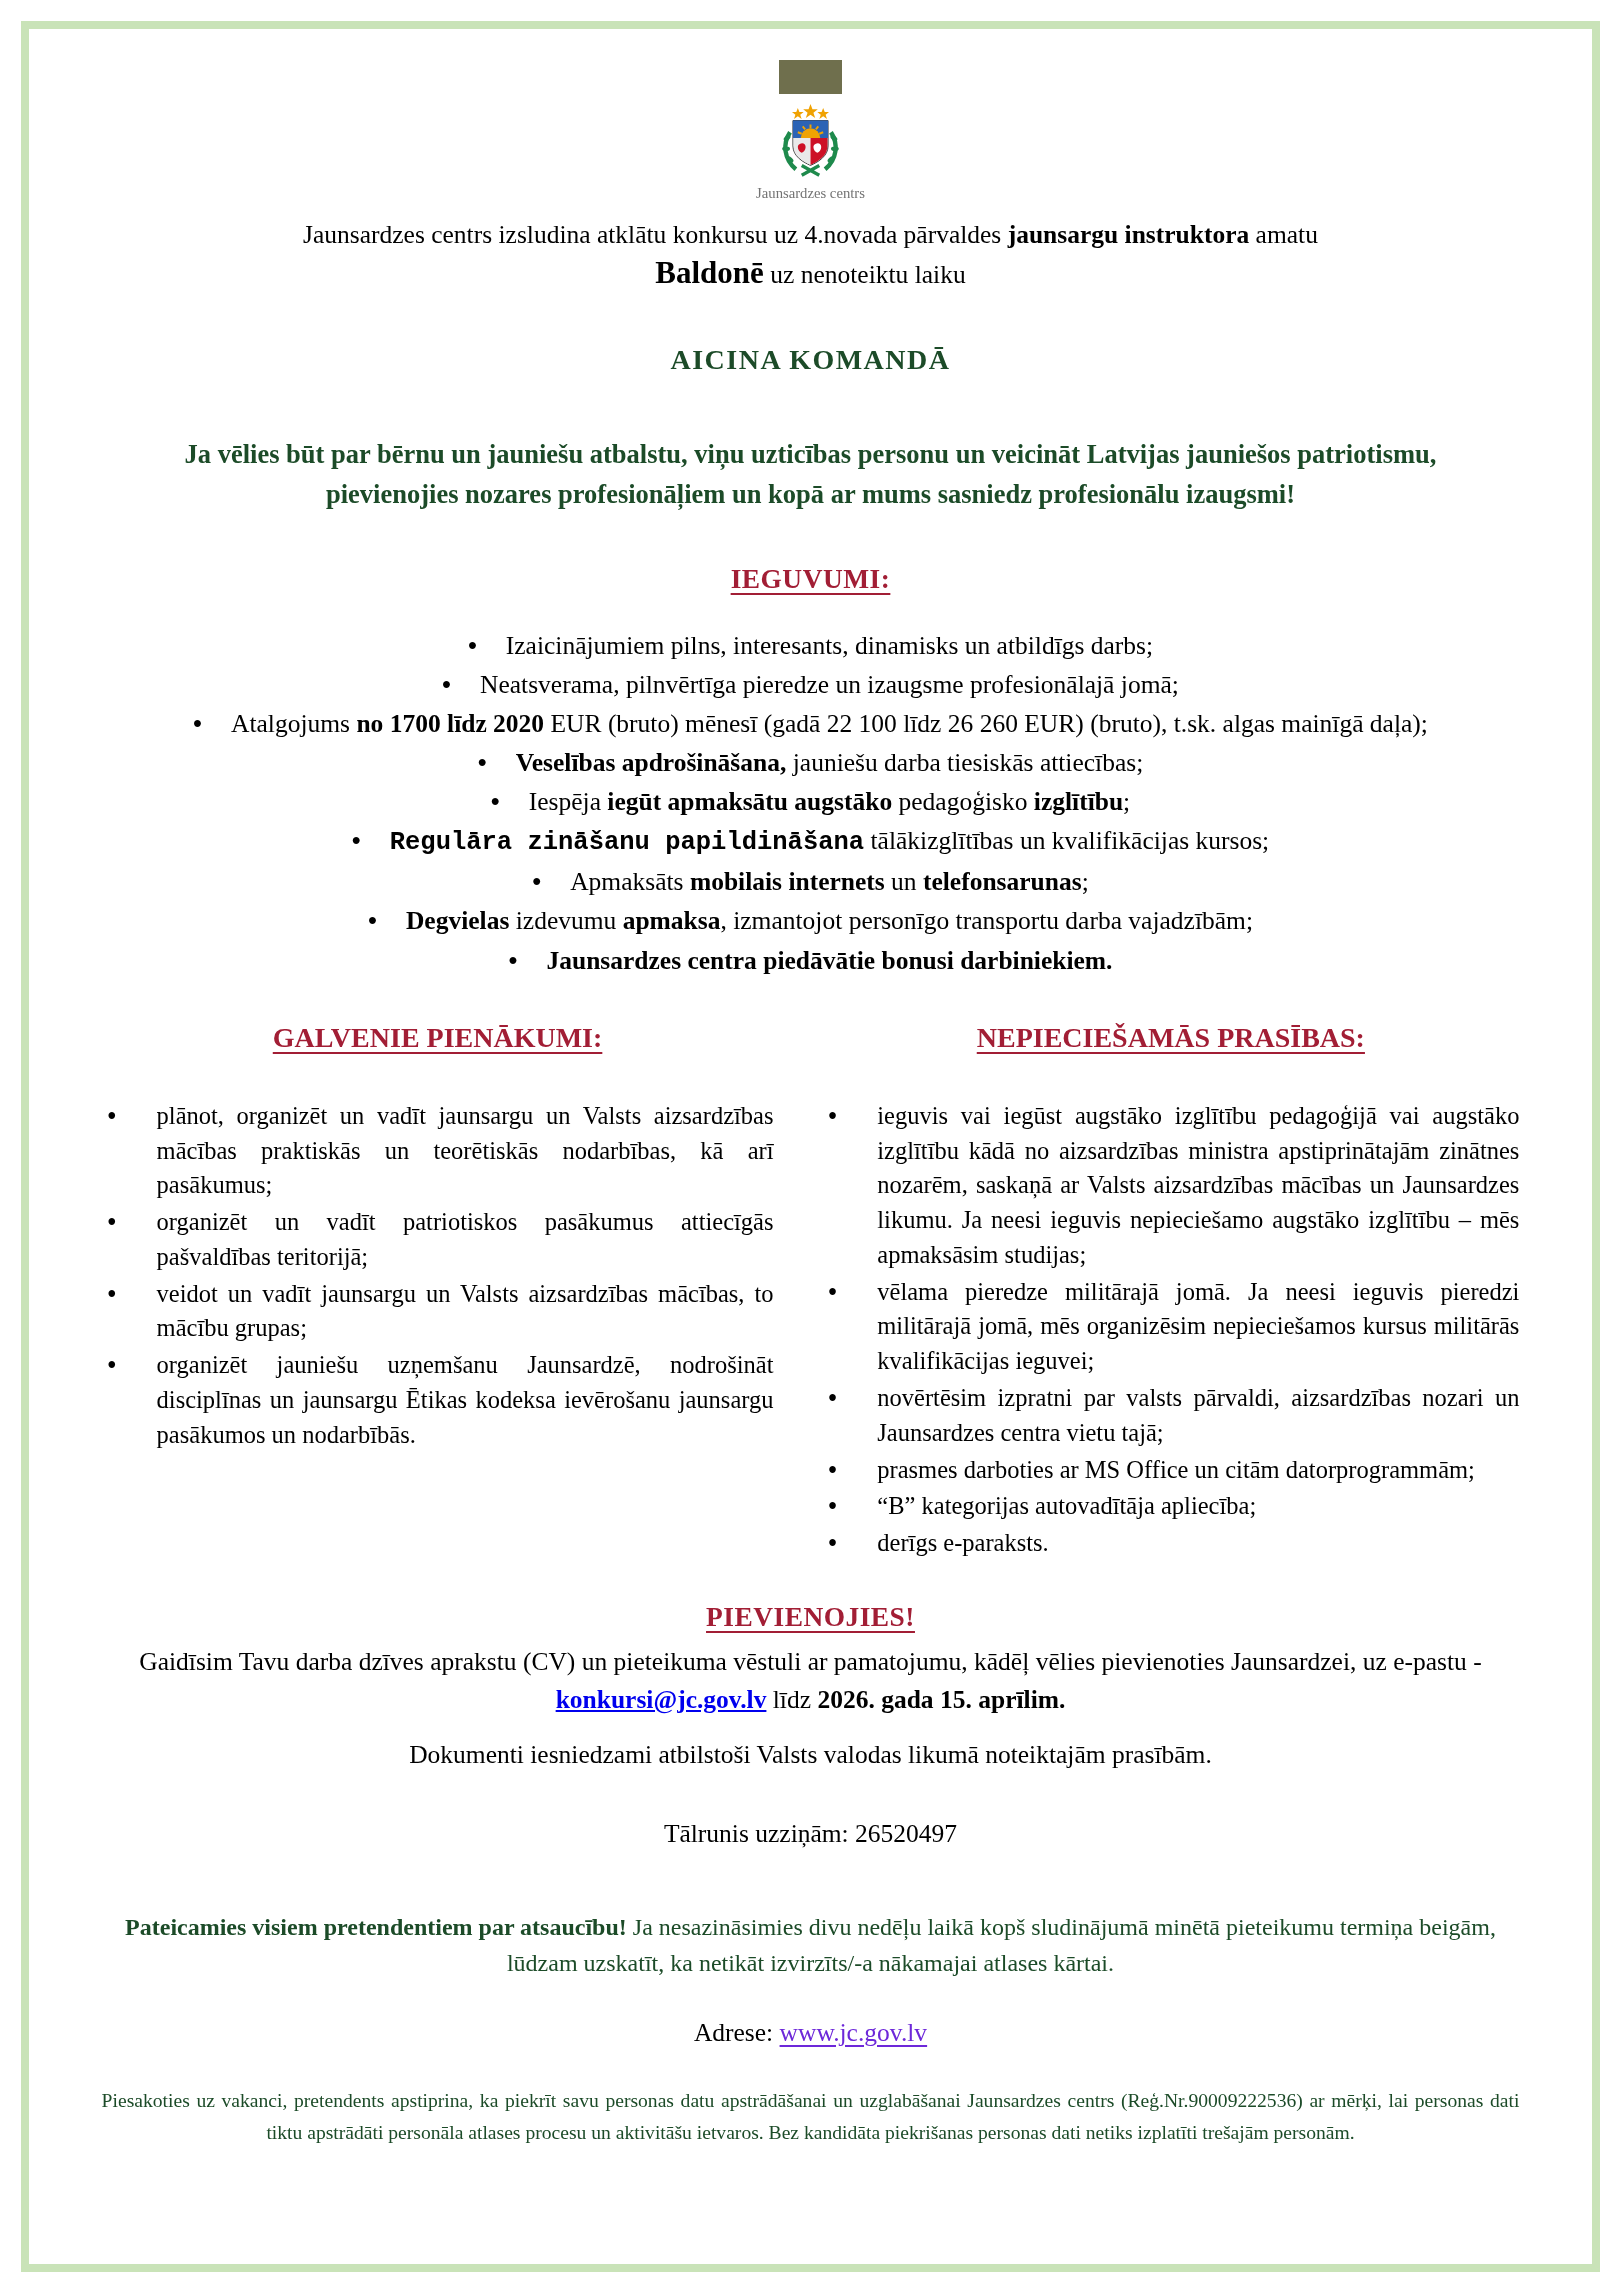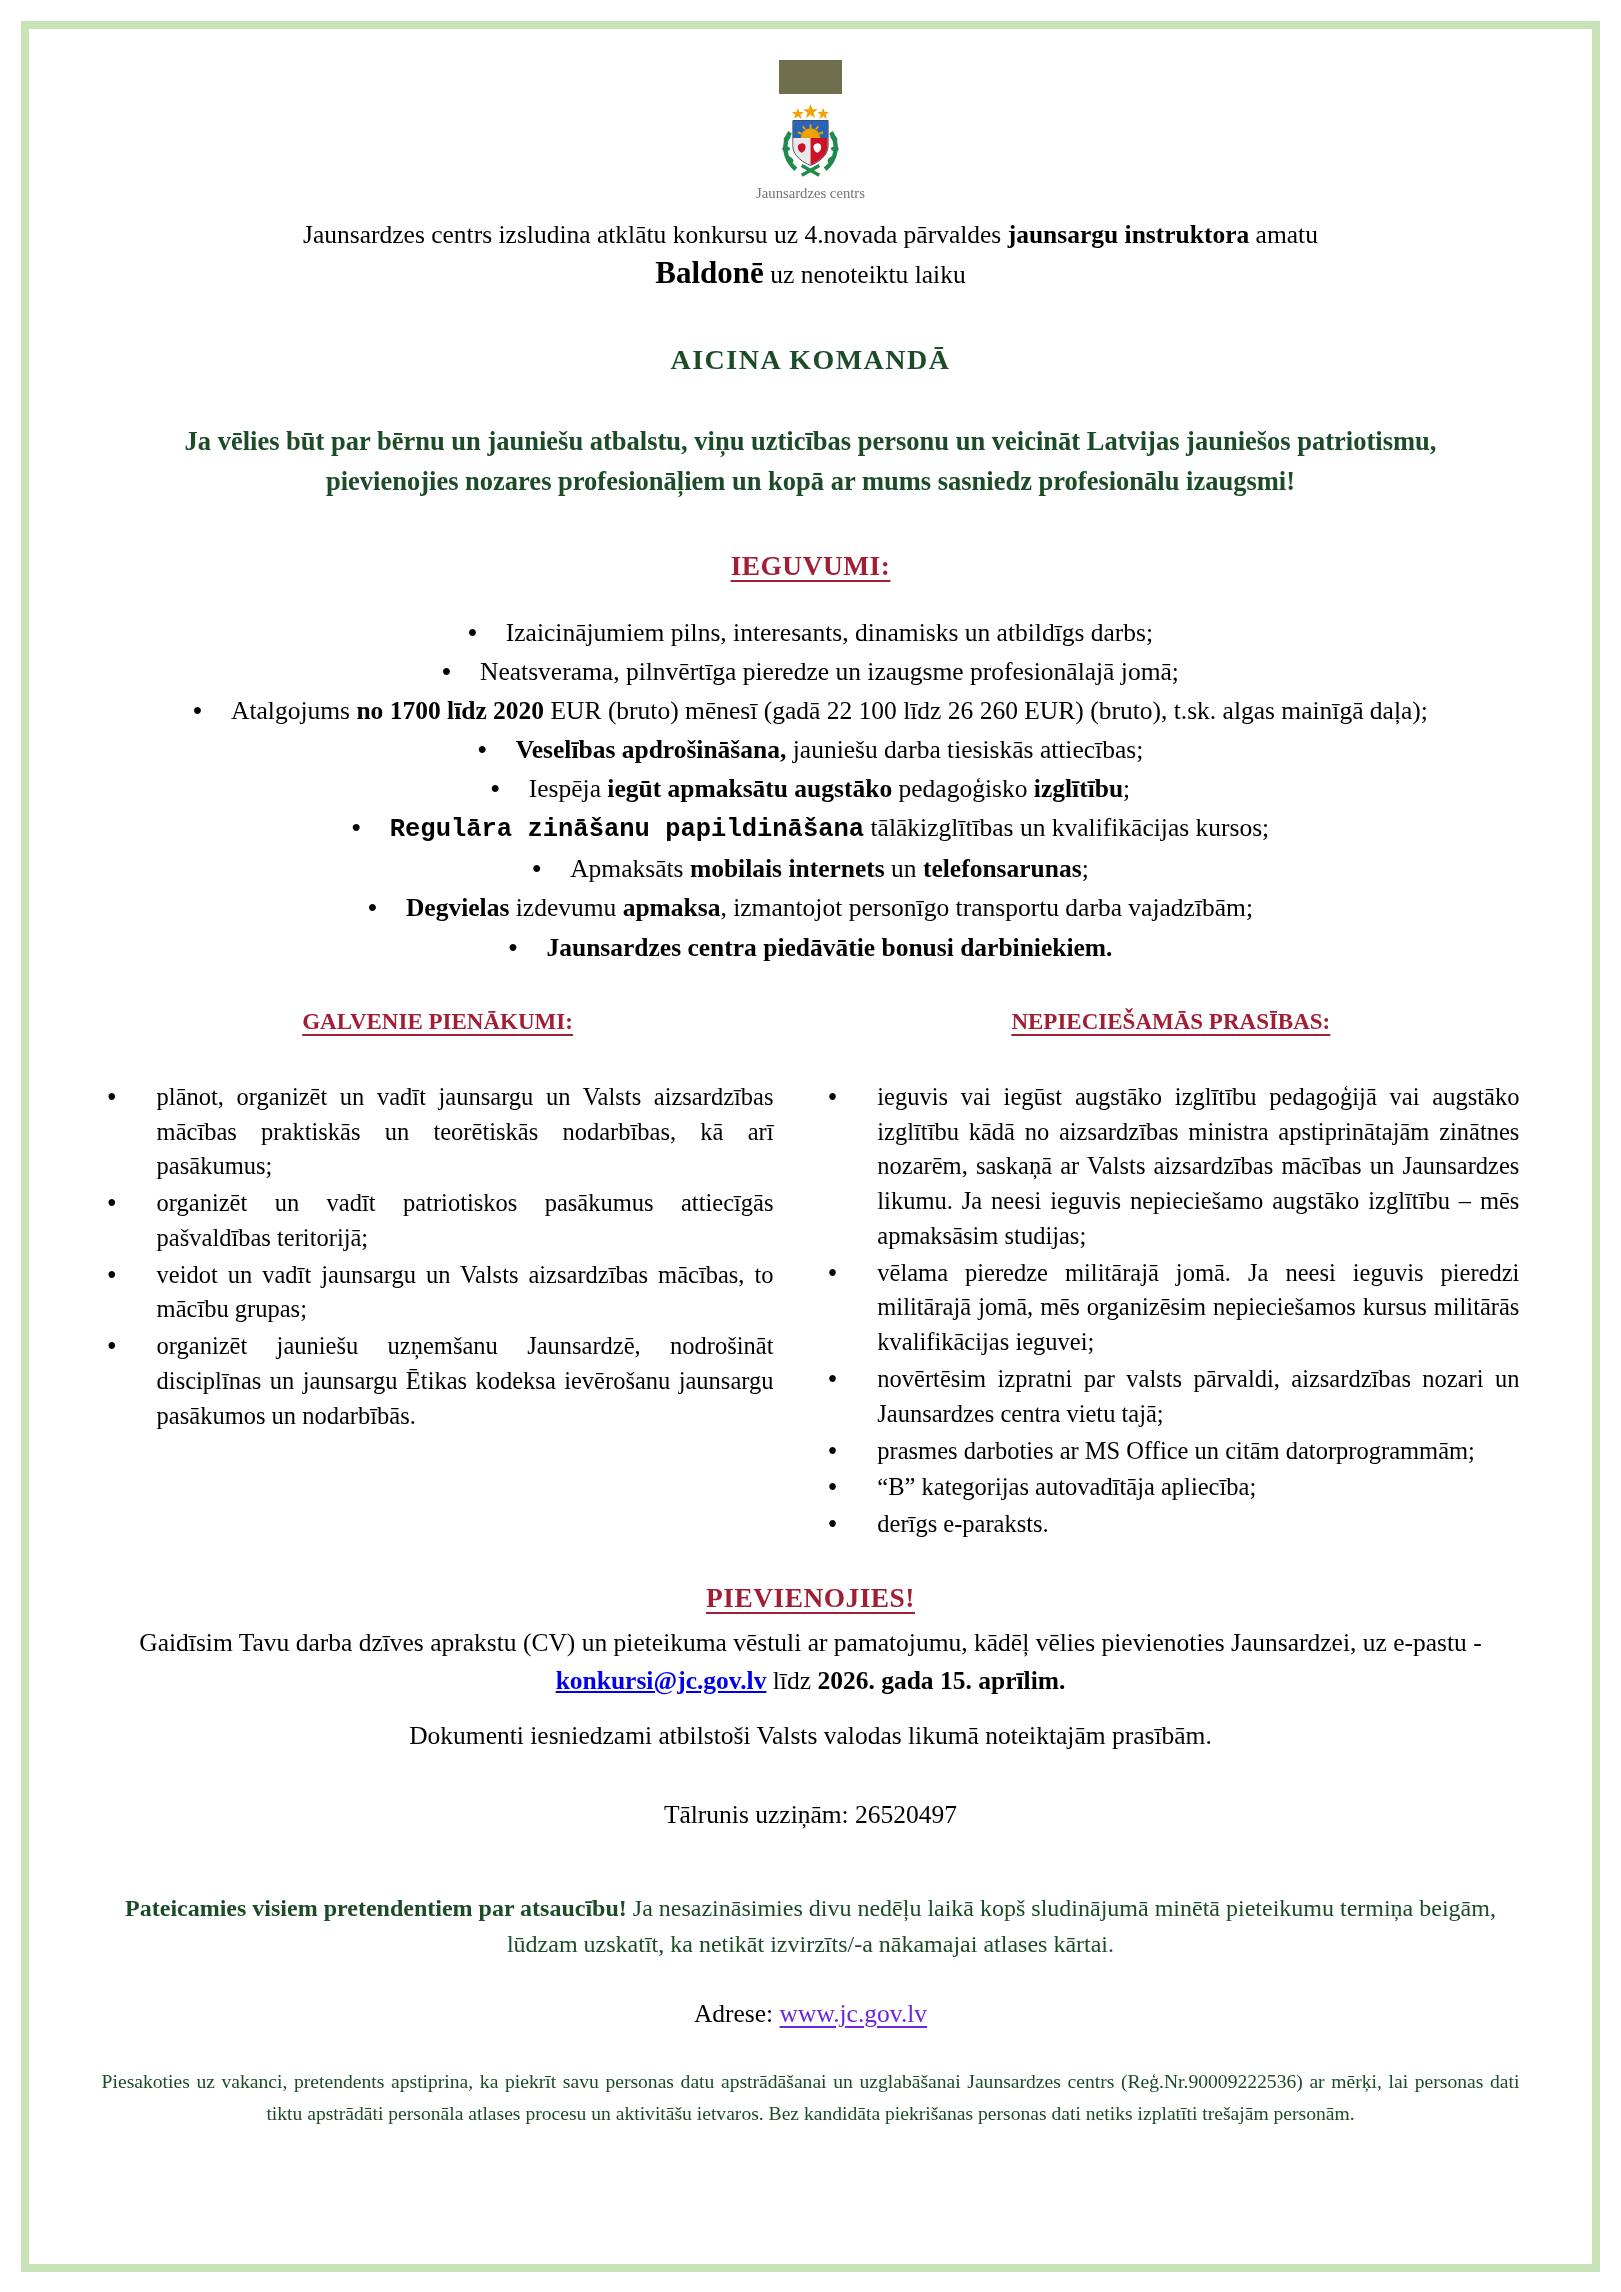--- a/index.html
+++ b/index.html
@@ -42,21 +42,21 @@
 
   .team-heading {
     margin-top: 53px;
     font-size: 28px;
     font-weight: bold;
     letter-spacing: 1.5px;
     color: #1c4b28;
   }
 
   .pitch {
-    margin: 46px auto 0 auto;
+    margin: 59px auto 0 auto;
     width: 95%;
     font-size: 26.5px;
     font-weight: bold;
     line-height: 1.5;
     color: #1c4b28;
   }
 
   .section-heading {
     margin-top: 49px;
     font-size: 27.4px;
@@ -73,21 +73,21 @@
   .benefit-item { margin-top: 2.9px; }
   .benefit-item::before { content: "\2022"; font-weight: bold; margin-right: 29px; }
 
   
   .columns { display: flex; margin-top: 43px; }
   .col { width: 50%; }
   .col-left  { padding-right: 37px; }
   .col-right { padding-left: 11.8px; }
   .col-heading {
     text-align: center;
-    font-size: 23px;
+    font-size: 28px;
     font-weight: bold;
     color: #a21e35;
     text-decoration: underline;
     text-underline-offset: 4.9px;
     text-decoration-thickness: 2px;
   }
   .col-list { margin-top: 45px; font-size: 24.5px; line-height: 1.42; }
   .col-item { display: flex; margin-top: 2px; }
   .col-item .marker { flex: 0 0 55px; padding-left: 5.9px; font-weight: bold; }
   .col-item .txt { flex: 1 1 auto; text-align: justify; }

